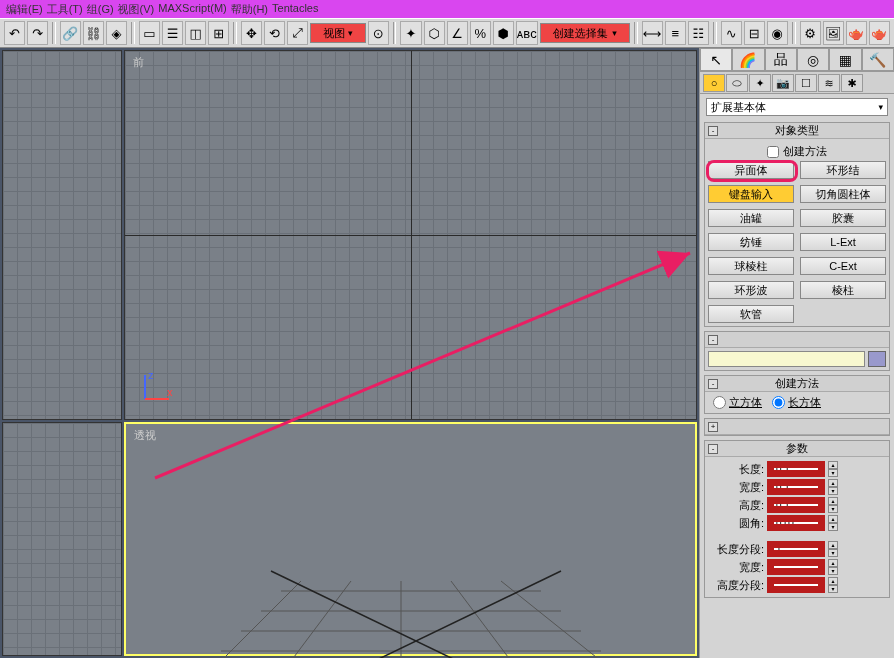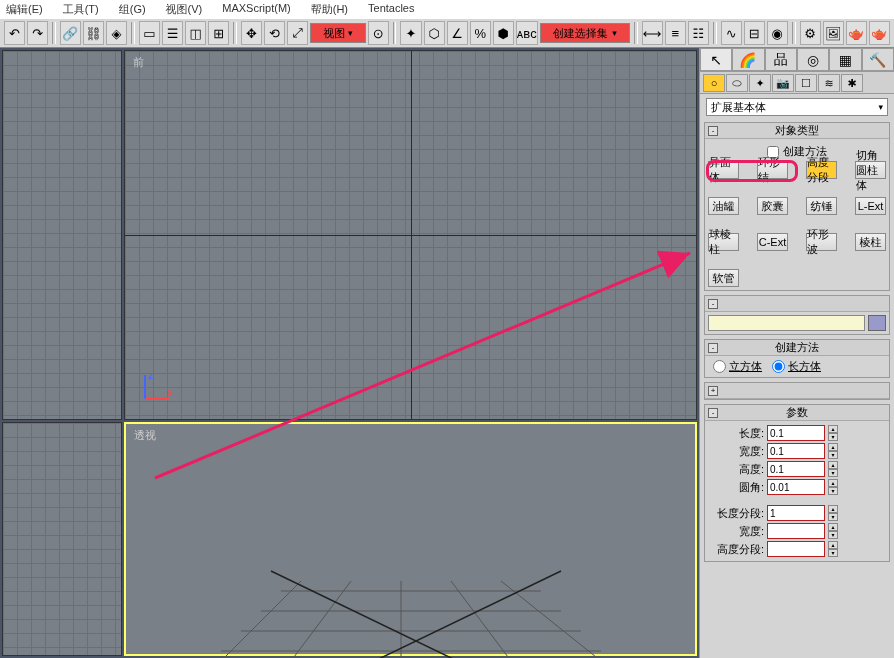--- a/index.html
+++ b/index.html
@@ -1,18 +1,18 @@
 <!DOCTYPE html>
 <html><head>
   <meta charset="utf-8">
   <style>
     * { margin: 0; padding: 0; box-sizing: border-box; font-family: "SimSun", Arial, sans-serif; font-size: 11px; }
     body { background: #c0c0c0; width: 894px; height: 658px; overflow: hidden; position: relative; }
     
-    .menubar { background: #ffffff; height: 18px; padding: 2px 6px; display: flex; gap: 20px; color: #333; }
+    .menubar { background: #d946ef; height: 18px; padding: 2px 6px; display: flex; gap: 4px; color: #333; }
     .menubar span { cursor: default; }
     
     .toolbar { background: #d8d8d8; height: 30px; border-top: 1px solid #fff; border-bottom: 1px solid #888; display: flex; align-items: center; padding: 2px 4px; gap: 2px; }
     .toolbar-btn { width: 24px; height: 24px; border: 1px solid #aaa; background: #e0e0e0; display: flex; align-items: center; justify-content: center; font-size: 13px; cursor: pointer; }
     .toolbar-sep { width: 4px; height: 22px; border-left: 1px solid #999; border-right: 1px solid #fff; margin: 0 2px; }
     .combo { background: #ef4444; border: 1px solid #888; height: 20px; padding: 1px 12px; display: flex; align-items: center; min-width: 50px; }
     .combo::after { content: "▾"; margin-left: auto; font-size: 9px; }
     
     .main-area { display: flex; height: calc(100% - 48px); }
     .viewports { flex: 1; background: #4a5568; display: grid; grid-template-columns: 120px 1fr; grid-template-rows: 370px 1fr; gap: 2px; padding: 2px; position: relative; }
@@ -44,35 +44,35 @@
     
     .rollout { margin: 2px 4px; border: 1px solid #999; background: #d4d4d4; }
     .rollout-header { background: #d0d0d0; height: 16px; display: flex; align-items: center; padding: 0 4px; font-size: 11px; border-bottom: 1px solid #aaa; position: relative; }
     .rollout-header .toggle { position: absolute; left: 3px; width: 10px; height: 10px; border: 1px solid #666; background: #e0e0e0; display: flex; align-items: center; justify-content: center; font-size: 8px; line-height: 1; cursor: pointer; }
     .rollout-header .title { flex: 1; text-align: center; }
     .rollout-body { padding: 3px; }
     
     .checkbox-row { display: flex; align-items: center; justify-content: center; padding: 2px 0; gap: 4px; }
     .checkbox-row input { width: 12px; height: 12px; }
     
-    .btn-grid { display: grid; grid-template-columns: 1fr 1fr 1fr 1fr; gap: 18px; }
+    .btn-grid { display: grid; grid-template-columns: 1fr 1fr; gap: 6px; }
     .type-btn { height: 18px; border: 1px solid #888; background: linear-gradient(#f0f0f0, #d8d8d8); display: flex; align-items: center; justify-content: center; cursor: pointer; font-size: 11px; }
     .type-btn.highlighted { background: #ffcc33; }
     .highlight-box { position: absolute; border: 3px solid #e91e63; border-radius: 8px; pointer-events: none; }
     
     .name-color { display: flex; gap: 3px; padding: 3px; }
     .name-input { flex: 1; height: 16px; border: 1px solid #888; background: #f8f8d0; }
     .color-swatch { width: 18px; height: 16px; background: #9999cc; border: 1px solid #666; cursor: pointer; }
     
     .radio-row { display: flex; gap: 10px; padding: 3px 8px; align-items: center; text-decoration: underline; }
     .radio-row label { display: flex; align-items: center; gap: 3px; cursor: pointer; }
     
     .param-row { display: flex; align-items: center; padding: 1px 6px; gap: 3px; }
     .param-label { width: 50px; text-align: right; }
-    .spinner-input { width: 58px; height: 16px; border: 1px solid #b91c1c; background: #fff; padding: 0 2px; font-size: 10px; }
+    .spinner-input { width: 58px; height: 16px; border: 7px solid #b91c1c; background: #fff; padding: 0 2px; font-size: 10px; }
     .spinner-btns { display: flex; flex-direction: column; }
     .spinner-btns div { width: 10px; height: 8px; border: 1px solid #888; background: #ddd; font-size: 6px; display: flex; align-items: center; justify-content: center; cursor: pointer; line-height: 1; }
   </style>
 </head>
 <body>
 
 <div class="menubar">
   <span>编辑(E)</span>
   <span>工具(T)</span>
   <span>组(G)</span>
@@ -207,21 +207,21 @@
           <span class="title">对象类型</span>
         </div>
       <div class="rollout-body">
         <div class="checkbox-row">
             <input type="checkbox" style="">
             <span>创建方法</span>
           </div>
         <div class="btn-grid">
           <div class="type-btn">异面体</div>
           <div class="type-btn">环形结</div>
-          <div class="type-btn highlighted">高度分段</div>
+          <div class="type-btn highlighted">键盘输入</div>
           <div class="type-btn">切角圆柱体</div>
           <div class="type-btn">油罐</div>
           <div class="type-btn">胶囊</div>
           <div class="type-btn">纺锤</div>
           <div class="type-btn">L-Ext</div>
           <div class="type-btn">球棱柱</div>
           <div class="type-btn">C-Ext</div>
           <div class="type-btn">环形波</div>
           <div class="type-btn">棱柱</div>
           <div class="type-btn">软管</div>

